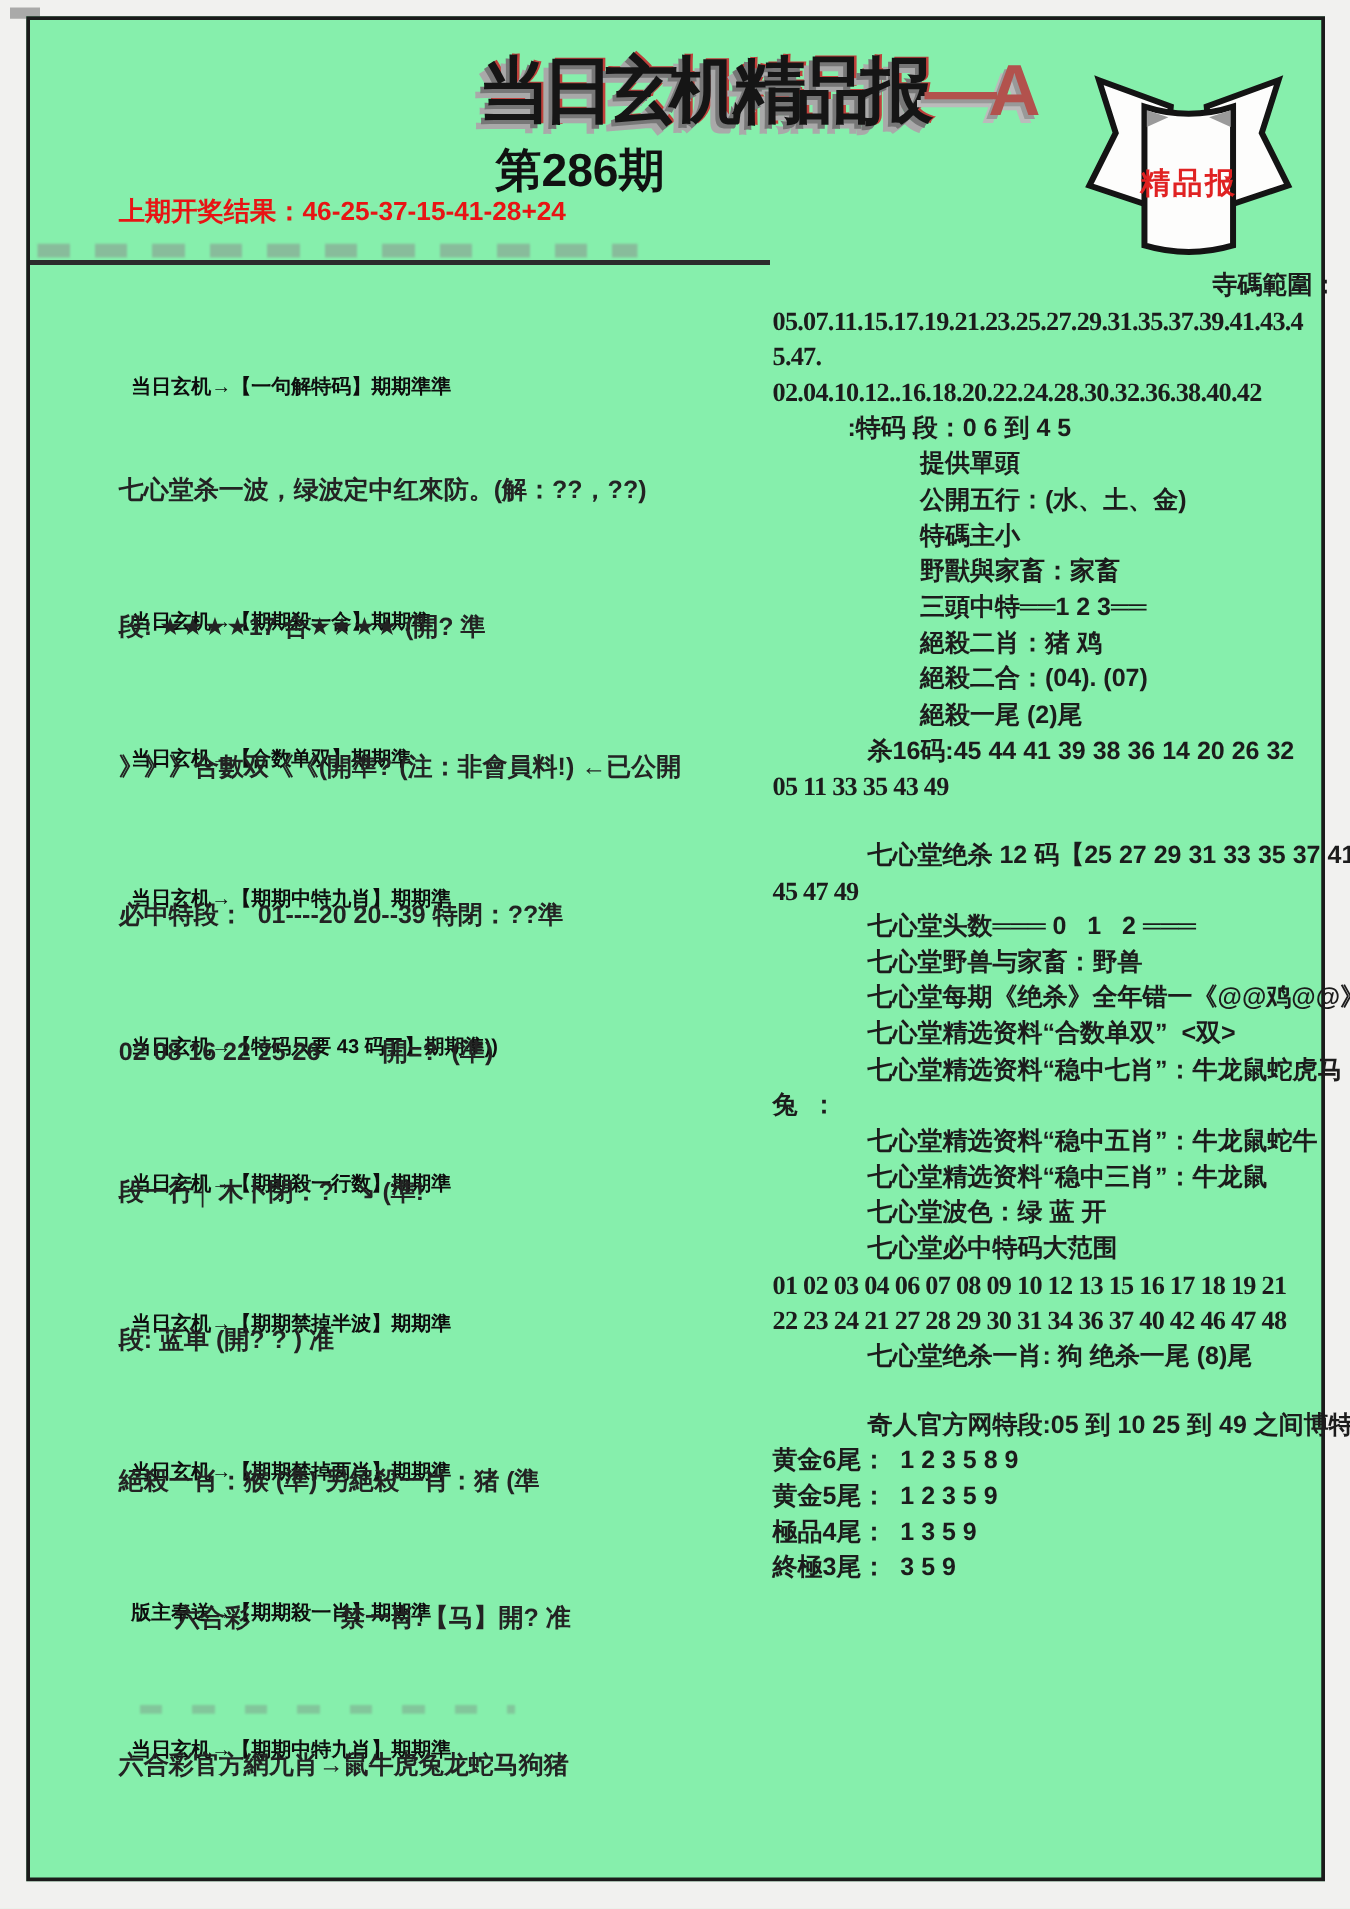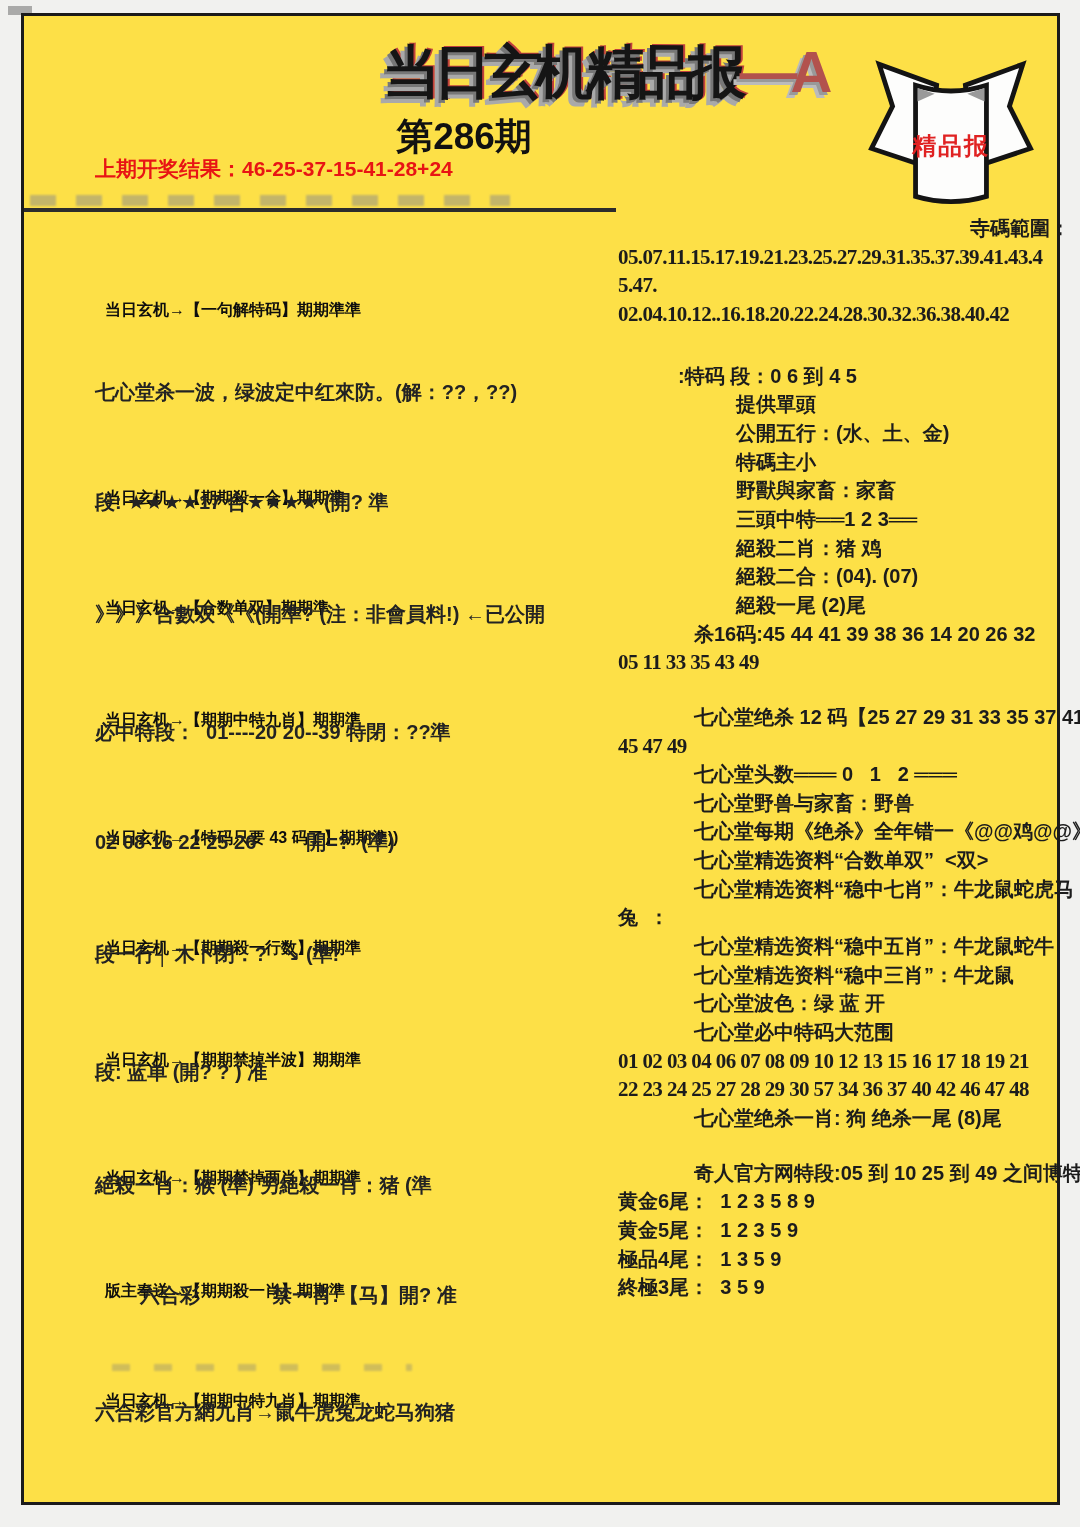--- a/index.html
+++ b/index.html
@@ -1,17 +1,17 @@
 <!DOCTYPE html>
 <html><head>
 <meta charset="utf-8">
 <style>
   html,body{margin:0;padding:0;width:1080px;height:1527px;background:#f1f1ef;overflow:hidden;}
   body{font-family:"Liberation Sans","DejaVu Sans",sans-serif;color:#1a1a1a;}
-  .page{position:absolute;left:21px;top:13px;width:1033px;height:1486px;background:#fde047;
+  .page{position:absolute;left:21px;top:13px;width:1033px;height:1486px;background:#86efac;
         border:3px solid #1b1b1b;}
   .corner-mark{position:absolute;left:8px;top:6px;width:24px;height:9px;background:#555;opacity:.45;}
 
   
   .title3d{position:absolute;left:290px;top:18px;width:580px;text-align:center;
            font-size:58px;font-weight:700;letter-spacing:-7px;color:#151515;white-space:nowrap;
            text-shadow:-3px 3px 0 #777, -7px 7px 0 #a9a9a9, 2px -1px 0 #c0413c;}
   .title3d .suffix{color:#b2524d;text-shadow:-3px 3px 0 #999, -6px 6px 0 #bbb;}
   .issue{position:absolute;left:300px;top:96px;width:280px;text-align:center;
          font-size:37px;font-weight:600;color:#111;}
@@ -31,21 +31,21 @@
   .mline{font-weight:700;font-size:16px;color:#0e0e0e;padding-left:10px;}
   .indent-mid{padding-left:45px;}
   #b1{top:206px}#b2{top:289px}#b3{top:399px}#b4{top:511px}#b5{top:629px}
   #b6{top:739px}#b7{top:851px}#b8{top:969px}#b9{top:1082px}#b10{top:1192px}#b11{top:1309px}
 
   
   #rcol{position:absolute;left:594px;top:198px;width:452px;}
   .rline{line-height:28.65px;white-space:pre;font-weight:600;font-size:20px;color:#1c1c1c;}
   .num{font-family:"Liberation Serif","DejaVu Serif",serif;font-size:21px;font-weight:600;
        letter-spacing:-0.6px;}
-  .inA{padding-left:133px;text-align:right;}  .inB{padding-left:60px;margin-top:33px;}
+  .inA{padding-left:133px;text-align:right;}  .inB{padding-left:60px;}
   .inC{padding-left:118px;}  .inD{padding-left:76px;}
   .gap{margin-top:26px;}
 
   
   .ribbon{position:absolute;left:836px;top:38px;width:182px;height:164px;}
 </style>
 </head>
 <body>
 
 <div class="corner-mark"></div>
@@ -134,21 +134,21 @@
     <div class="rline inD">七心堂野兽与家畜：野兽</div>
     <div class="rline inD">七心堂每期《绝杀》全年错一《@@鸡@@》</div>
     <div class="rline inD">七心堂精选资料“合数单双”  &lt;双&gt;</div>
     <div class="rline inD">七心堂精选资料“稳中七肖”：牛龙鼠蛇虎马</div>
     <div class="rline">兔  ：</div>
     <div class="rline inD">七心堂精选资料“稳中五肖”：牛龙鼠蛇牛</div>
     <div class="rline inD">七心堂精选资料“稳中三肖”：牛龙鼠</div>
     <div class="rline inD">七心堂波色：绿 蓝 开</div>
     <div class="rline inD">七心堂必中特码大范围</div>
     <div class="rline num">01 02 03 04 06 07 08 09 10 12 13 15 16 17 18 19 21</div>
-    <div class="rline num">22 23 24 25 27 28 29 30 57 34 36 37 40 42 46 47 48</div>
+    <div class="rline num">22 23 24 21 27 28 29 30 31 34 36 37 40 42 46 47 48</div>
     <div class="rline inD">七心堂绝杀一肖: 狗 绝杀一尾 (8)尾</div>
     <div class="rline inD gap">奇人官方网特段:05 到 10 25 到 49 之间博特！！</div>
     <div class="rline">黄金6尾：  1 2 3 5 8 9</div>
     <div class="rline">黄金5尾：  1 2 3 5 9</div>
     <div class="rline">極品4尾：  1 3 5 9</div>
     <div class="rline">終極3尾：  3 5 9</div>
   </div>
 
 </div>
 

